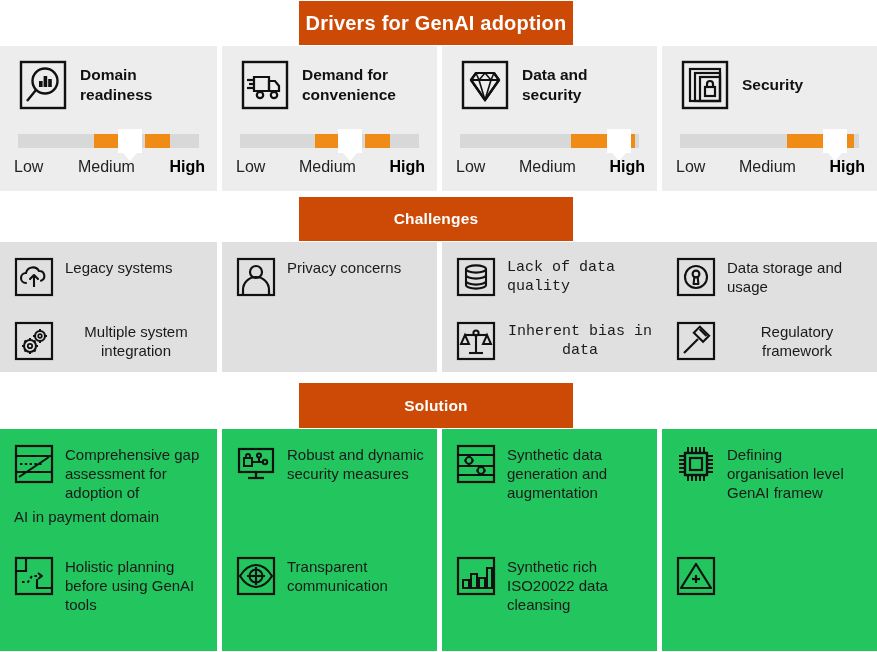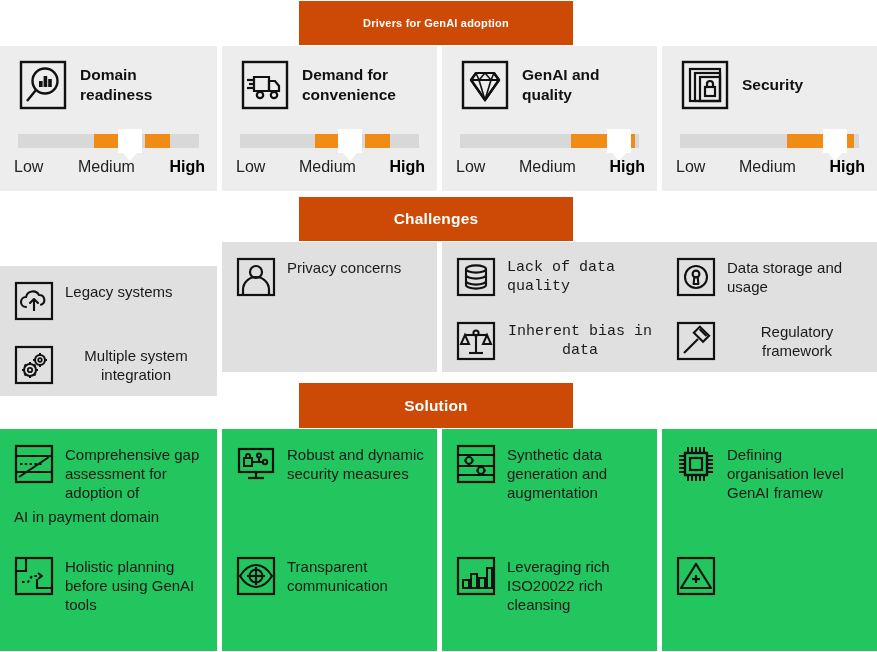--- a/index.html
+++ b/index.html
@@ -16,21 +16,21 @@
   
   .banner{
     position:absolute;
     background:#CC4A06;
     color:#ffffff;
     font-weight:bold;
     display:flex;align-items:center;justify-content:center;
     letter-spacing:.2px;
     z-index:5;
   }
-  #banner-drivers{left:299px;top:1px;width:274px;height:44px;font-size:11px;}
+  #banner-drivers{left:299px;top:1px;width:274px;height:44px;font-size:20px;}
   #banner-challenges{left:299px;top:197px;width:274px;height:44px;font-size:15.5px;}
   #banner-solution{left:299px;top:383px;width:274px;height:45px;font-size:15.5px;}
 
   
   .card{
     position:absolute;
     background:#e6e6e6;
     box-sizing:border-box;
   }
 
@@ -71,21 +71,21 @@
   .scale{
     position:absolute;left:14px;right:12px;top:112px;
     display:flex;justify-content:space-between;align-items:baseline;
     font-size:16px;color:#222;
   }
   .scale .lv{font-weight:normal;}
   .scale .lv.hi{font-weight:bold;color:#000;}
 
   
   .chl{top:242px;height:130px;background:#e0e0e0;}
-  .chl.c1{left:0px;width:217px;margin-top:24px;}
+  .chl.c1{left:0px;width:217px;}
   .chl.c2{left:222px;width:215px;}
   .chl.c3{left:442px;width:221px;font-family:Liberation Mono, monospace;}
   .chl.c4{left:662px;width:215px;}
 
   
   .sol{top:429px;height:222px;background:#22c55e;}
   .sol.c1{left:0px;width:217px;}
   .sol.c2{left:222px;width:215px;}
   .sol.c3{left:442px;width:215px;}
   .sol.c4{left:662px;width:215px;}
@@ -197,21 +197,21 @@
           <line x1="11" y1="20" x2="25" y2="40" stroke="#111" stroke-width="1.6"></line>
           <line x1="39" y1="20" x2="25" y2="40" stroke="#111" stroke-width="1.6"></line>
           <line x1="19" y1="20" x2="25" y2="40" stroke="#111" stroke-width="1.6"></line>
           <line x1="31" y1="20" x2="25" y2="40" stroke="#111" stroke-width="1.6"></line>
           <line x1="16" y1="13" x2="19" y2="20" stroke="#111" stroke-width="1.6"></line>
           <line x1="34" y1="13" x2="31" y2="20" stroke="#111" stroke-width="1.6"></line>
           <line x1="25" y1="13" x2="19" y2="20" stroke="#111" stroke-width="1.6"></line>
           <line x1="25" y1="13" x2="31" y2="20" stroke="#111" stroke-width="1.6"></line>
         </svg>
       </div>
-      <div class="drv-title">GenAI and quality</div>
+      <div class="drv-title">Data and security</div>
     </div>
     <div class="meter-wrap">
       <div class="meter">
         <div class="seg o" style="left:62%;width:20%"></div>
         <div class="seg d" style="left:84%;width:9%"></div>
         <div class="seg t" style="left:95%;width:3%"></div>
         <div class="pointer" style="left:82%"></div>
       </div>
     </div>
     <div class="scale">
@@ -451,21 +451,21 @@
     <div class="item" style="top:126px;">
       <div class="ic">
         <svg viewBox="0 0 40 40" width="40" height="40">
           <rect x="2" y="2" width="36" height="36" fill="none" stroke="#111" stroke-width="2.2"></rect>
           <rect x="7" y="24" width="6" height="8" fill="none" stroke="#111" stroke-width="2"></rect>
           <rect x="15" y="18" width="6" height="14" fill="none" stroke="#111" stroke-width="2"></rect>
           <rect x="23" y="22" width="6" height="10" fill="none" stroke="#111" stroke-width="2"></rect>
           <rect x="31" y="12" width="5" height="20" fill="none" stroke="#111" stroke-width="2"></rect>
         </svg>
       </div>
-      <div class="lbl">Leveraging rich ISO20022 rich cleansing</div>
+      <div class="lbl">Synthetic rich ISO20022 data cleansing</div>
     </div>
   </div>
 
   <div class="card sol c4">
     <div class="item r1">
       <div class="ic">
         <svg viewBox="0 0 40 40" width="40" height="40">
           <rect x="9" y="9" width="22" height="22" fill="none" stroke="#111" stroke-width="2.4"></rect>
           <rect x="14" y="14" width="12" height="12" fill="none" stroke="#111" stroke-width="2.2"></rect>
           <g stroke="#111" stroke-width="2">

